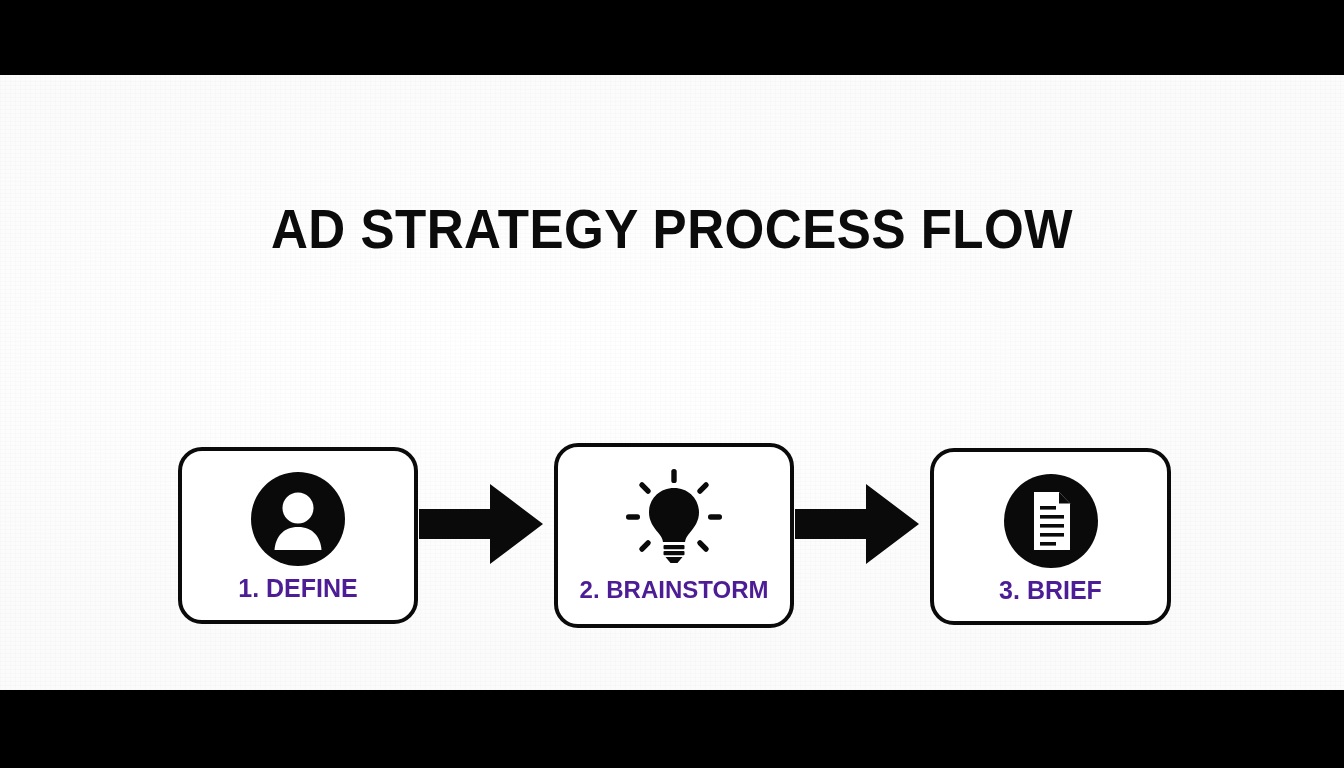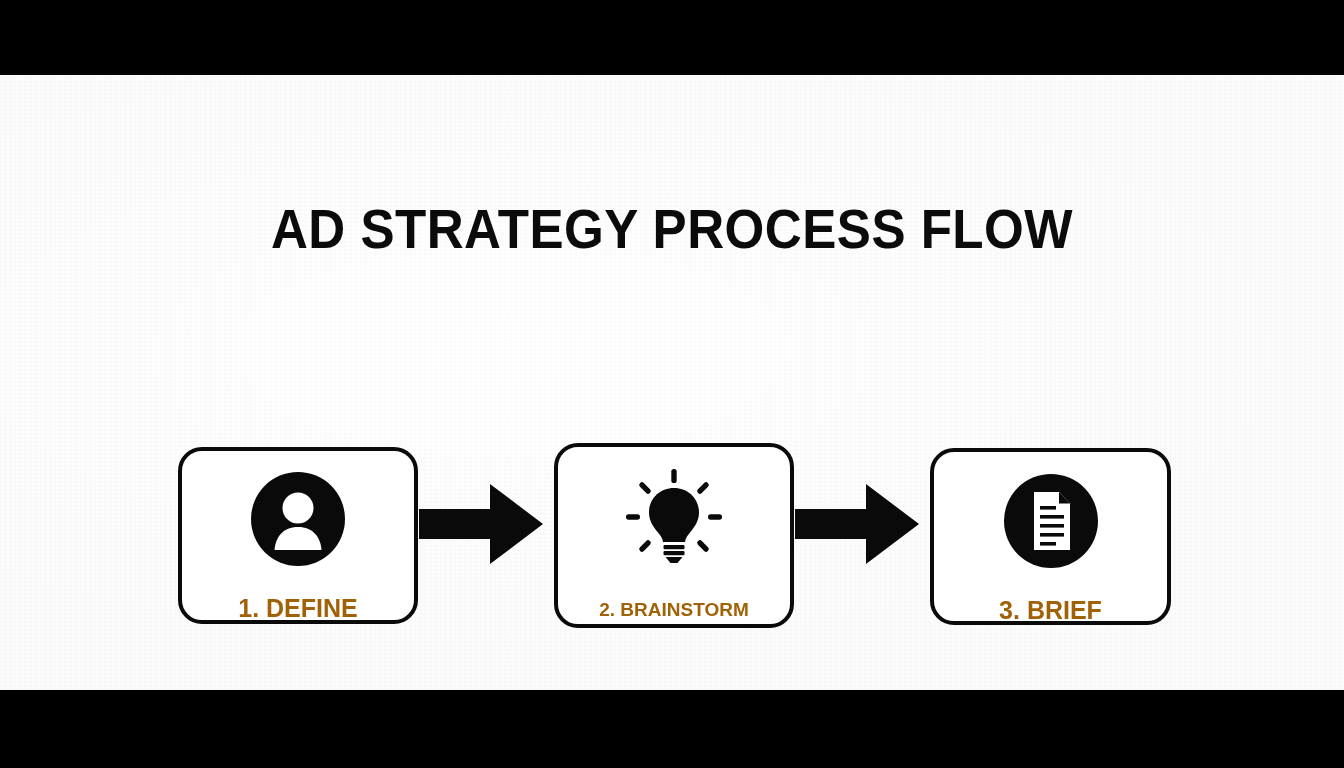--- a/index.html
+++ b/index.html
@@ -95,33 +95,32 @@
     align-items: center;
     justify-content: center;
   }
   .card-label {
     position: absolute;
     left: 0;
     width: 100%;
     text-align: center;
     font-family: "Liberation Sans", sans-serif;
     font-weight: 700;
-    color: #a16207;
+    color: #4c1d95;
     white-space: nowrap;
-    margin-top: 20px;
   }
 
   
   #card-1 { left: 178px; top: 82px; width: 240px; height: 177px; }
   #card-1 .card-icon { top: 20px; height: 96px; }
   #card-1 .card-label { top: 122px; font-size: 25px; line-height: 30px; }
 
   #card-2 { left: 554px; top: 78px; width: 240px; height: 185px; }
   #card-2 .card-icon { top: 22px; height: 96px; }
-  #card-2 .card-label { top: 128px; font-size: 19px; line-height: 30px; }
+  #card-2 .card-label { top: 128px; font-size: 24px; line-height: 30px; }
 
   #card-3 { left: 930px; top: 83px; width: 241px; height: 177px; }
   #card-3 .card-icon { top: 21px; height: 96px; }
   #card-3 .card-label { top: 123px; font-size: 25px; line-height: 30px; text-align: center; }
 
   
   .arrow {
     position: absolute;
     top: 115px;
   }

